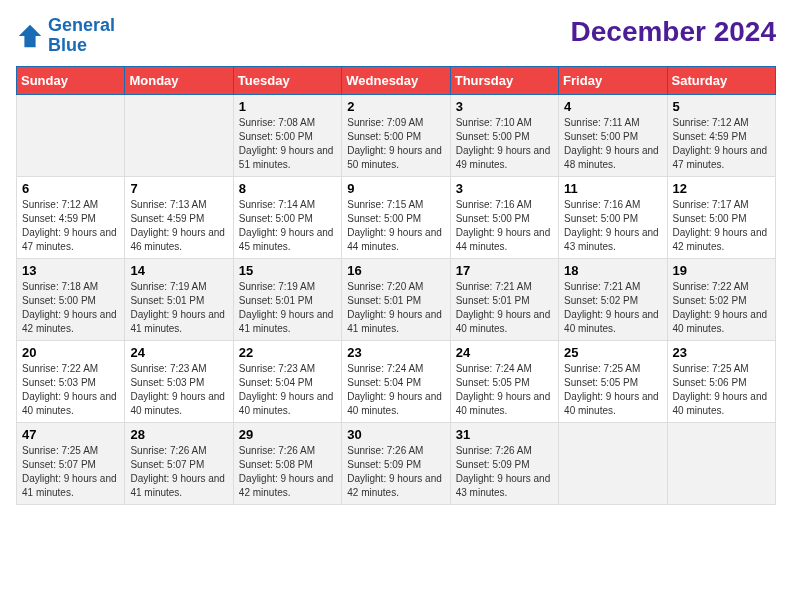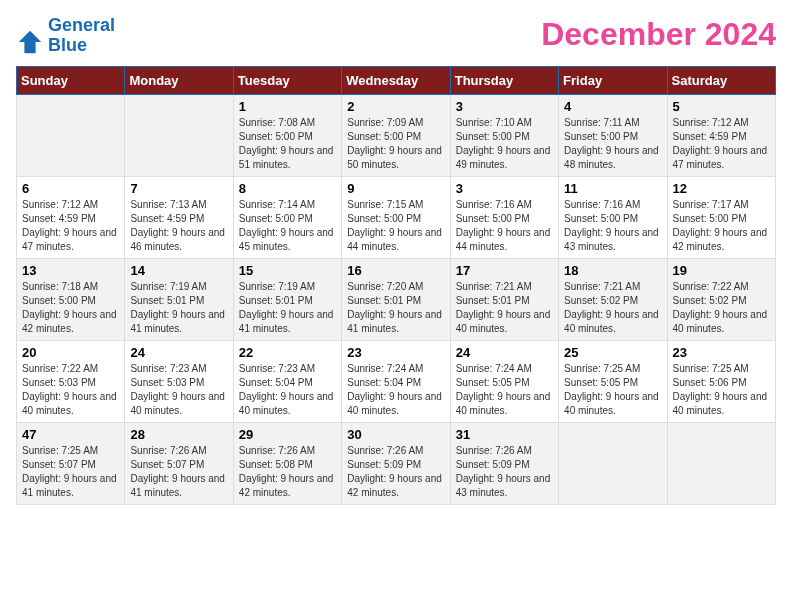--- a/index.html
+++ b/index.html
@@ -11,55 +11,55 @@
       padding: 16px;
     }
     .header {
       display: flex;
       justify-content: space-between;
       align-items: flex-start;
       margin-bottom: 10px;
     }
     .logo {
       display: flex;
-      align-items: flex-end;
+      align-items: center;
     }
     .logo-text {
       font-size: 18px;
       font-weight: bold;
       color: #333;
       line-height: 1.1;
     }
     .logo-text span {
       color: #1a6bb5;
     }
     .logo-icon {
       width: 28px;
       height: 28px;
       margin-right: 4px;
     }
     .title-block {
       text-align: right;
     }
     .month-title {
-      font-size: 32px;
+      font-size: 28px;
       font-weight: bold;
-      color: #ec4899;
+      color: #4c1d95;
     }
     .location {
       font-size: 14px;
       color: #555;
     }
     table {
       width: 100%;
       border-collapse: collapse;
       font-size: 11px;
     }
     thead tr {
-      background-color: #7f1d1d;
+      background-color: #ef4444;
       color: #fff;
     }
     thead th {
       padding: 6px 4px;
       text-align: left;
       font-size: 13px;
       font-weight: bold;
       border: 1px solid #1a6bb5;
     }
     tbody tr {

